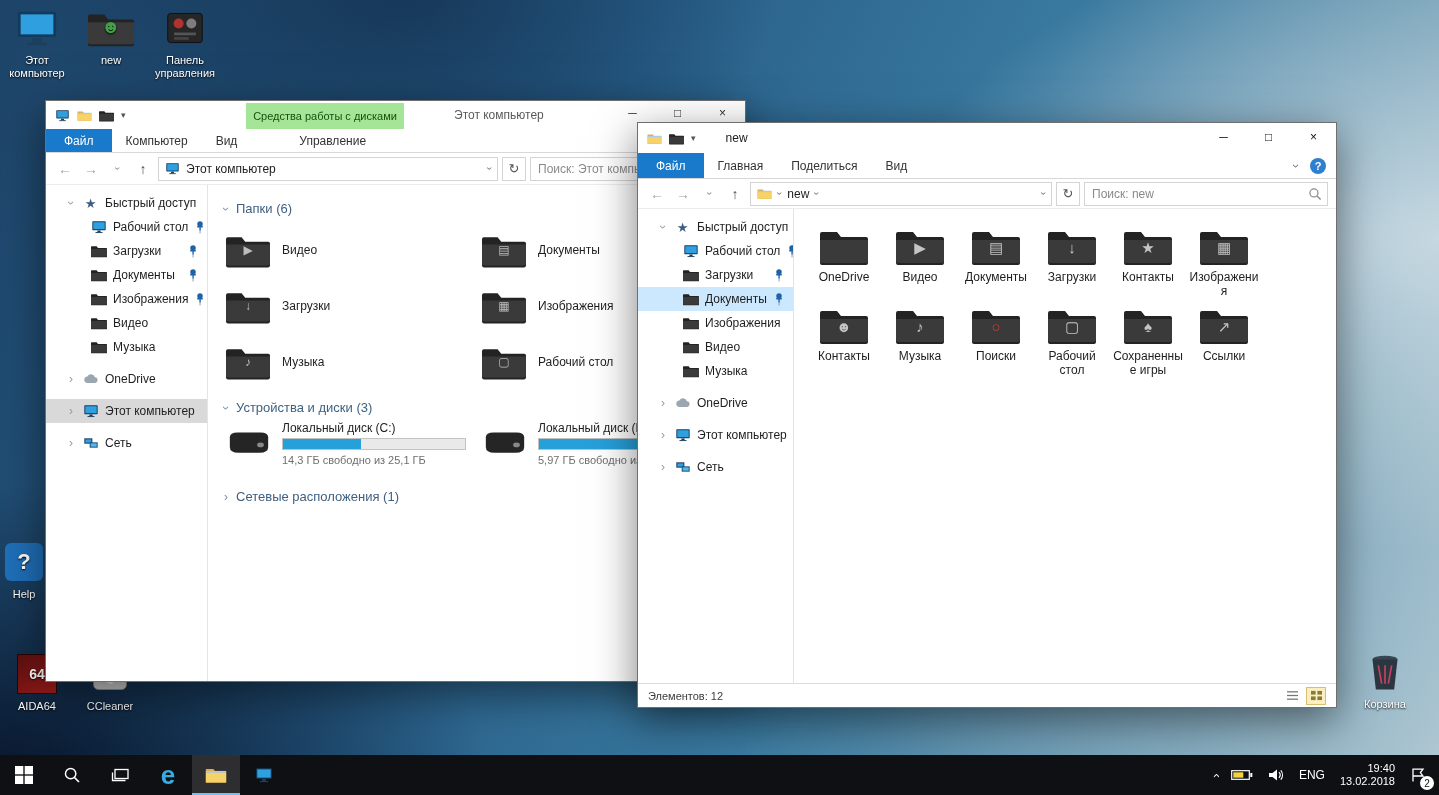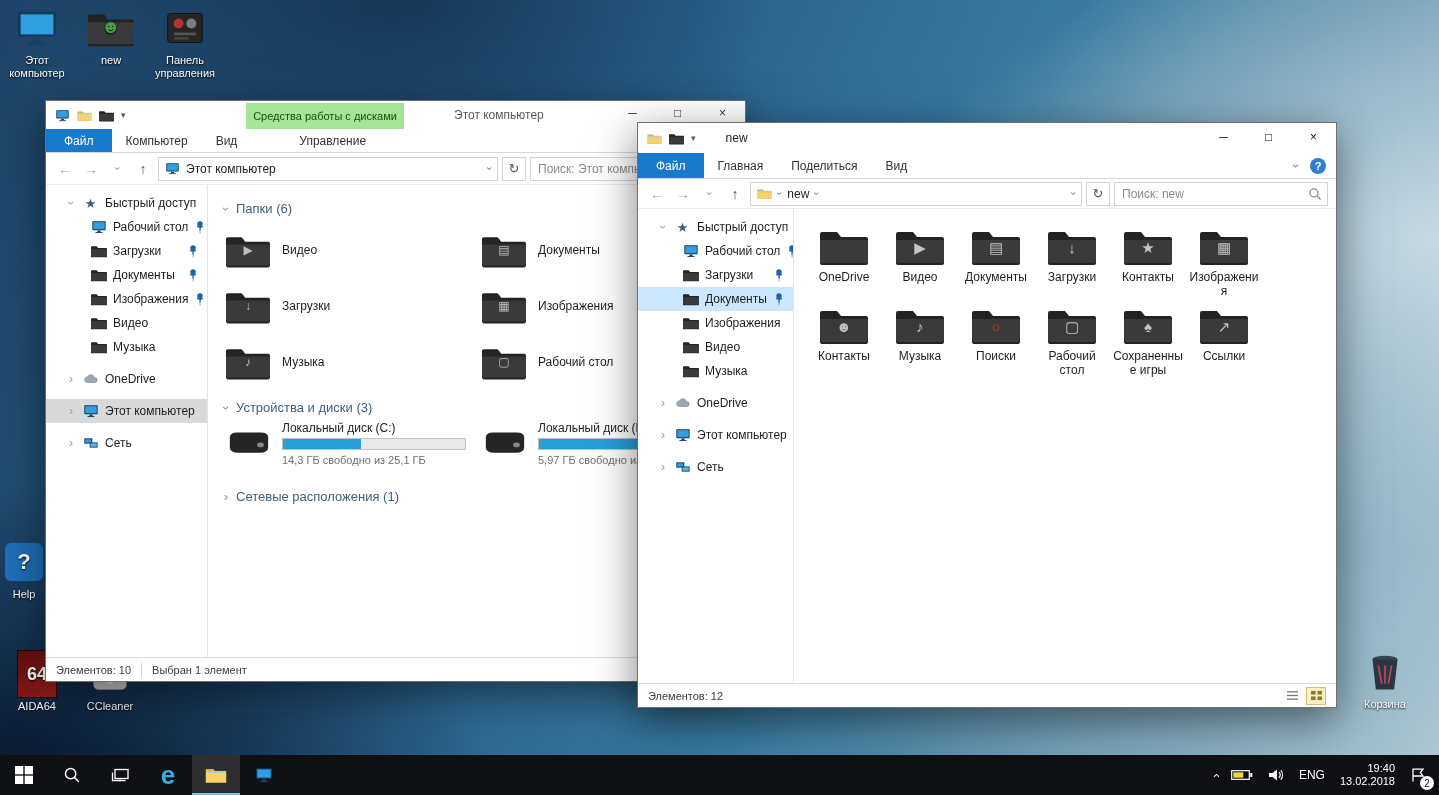--- a/index.html
+++ b/index.html
@@ -16,21 +16,21 @@
 
 .dicon{position:absolute;width:72px;display:flex;flex-direction:column;align-items:center;gap:4px;
  color:#fff;font-size:11px;text-align:center;text-shadow:0 1px 2px rgba(0,0,0,.95);z-index:1}
 .dicon .ic{width:46px;height:44px;position:relative;display:flex;align-items:center;justify-content:center}
 .dlabel{line-height:13px}
 .di1{left:1px;top:6px}.di2{left:75px;top:6px}.di3{left:149px;top:6px}
 .di-help{left:-12px;top:540px}.di-aida{left:1px;top:652px}.di-ccl{left:74px;top:652px}.di-bin{left:1349px;top:650px}
 .s44{width:44px;height:40px}.s44f{width:46px;height:40px}
 .povl{position:absolute;left:0;right:0;top:11px;font-size:19px;color:#43a047;text-align:center;line-height:1}
 .hic{width:38px;height:38px;background:#1f6fb8;border-radius:6px;color:#fff;font-size:22px;font-weight:bold;display:flex;align-items:center;justify-content:center}
-.aic{width:40px;height:48px;background:linear-gradient(135deg,#5c0f0f,#a31d1d);border:1px solid #2c0505;color:#fff;font-weight:bold;font-size:18px;display:flex;align-items:center;justify-content:center}
+.aic{width:40px;height:40px;background:linear-gradient(135deg,#5c0f0f,#a31d1d);border:1px solid #2c0505;color:#fff;font-weight:bold;font-size:14px;display:flex;align-items:center;justify-content:center}
 
 .win{position:absolute;background:#fff;border:1px solid #6f6f6f;box-shadow:0 12px 40px rgba(0,0,0,.5);display:flex;flex-direction:column}
 .w1{left:45px;top:100px;width:701px;height:582px;z-index:2}
 .w2{left:637px;top:122px;width:700px;height:586px;z-index:3}
 .tbar{height:28px;position:relative;display:flex;align-items:center;flex:none;background:#fff}
 .w2 .tbar{height:30px}
 .qat{display:flex;align-items:center;gap:7px;padding-left:9px}
 .qat .qi{width:15px;height:13px}
 .qchv{font-size:9px;color:#555}
 .wtitle{color:#222;margin-left:30px;white-space:nowrap}
@@ -56,21 +56,21 @@
 .nava.up{color:#4d4d4d}
 .abox{height:24px;border:1px solid #d4d4d4;display:flex;align-items:center;padding:0 6px;gap:6px;background:#fff}
 .w1 .abox{width:340px}
 .w2 .abox{flex:1;min-width:0}
 .crumb{white-space:nowrap}
 .cchv{color:#777;font-size:10px}
 .achv{margin-left:auto;color:#777;font-size:10px}
 .refresh{width:24px;height:24px;border:1px solid #d4d4d4;display:flex;align-items:center;justify-content:center;color:#555;font-size:13px;flex:none}
 .sbox{height:24px;border:1px solid #d4d4d4;display:flex;align-items:center;padding:0 5px 0 7px;background:#fff}
 .w1 .sbox{flex:1;min-width:0}
-.w2 .sbox{width:214px;flex:none}
+.w2 .sbox{width:244px;flex:none}
 .sbox input{border:0;outline:0;flex:1;font:inherit;color:#444;min-width:0;background:transparent}
 .sbox input::placeholder{color:#8a8a8a;opacity:1}
 .sbox .mag{width:14px;height:14px;flex:none}
 
 .wbody{flex:1;display:flex;min-height:0}
 .snav{width:162px;border-right:1px solid #e4e4e4;padding-top:6px;flex:none;overflow:hidden}
 .w2 .snav{width:156px}
 .ni{height:24px;display:flex;align-items:center;gap:6px;padding-left:20px}
 .ni .chv{width:10px;color:#9b9b9b;font-size:12px;flex:none;display:inline-block;text-align:center}
 .chv.open{transform:rotate(90deg)}
@@ -499,25 +499,20 @@
               <div class="dfree">5,97 ГБ свободно из</div>
             </div>
           </div>
         </div>
         <div class="ghead nethead">
           <span class="gchv">›</span>
           <span>Сетевые расположения (1)</span>
         </div>
       </div>
     </div>
-    <div class="status">
-      <span>Элементов: 10</span>
-      <span class="ssep"></span>
-      <span>Выбран 1 элемент</span>
-    </div>
   </div>
 
   <div class="win w2">
     <div class="tbar">
       <div class="qat">
         <svg class="qi">
             <use href="#sym-explorer"></use>
           </svg>
         <svg class="qi">
             <use href="#sym-folder"></use>

